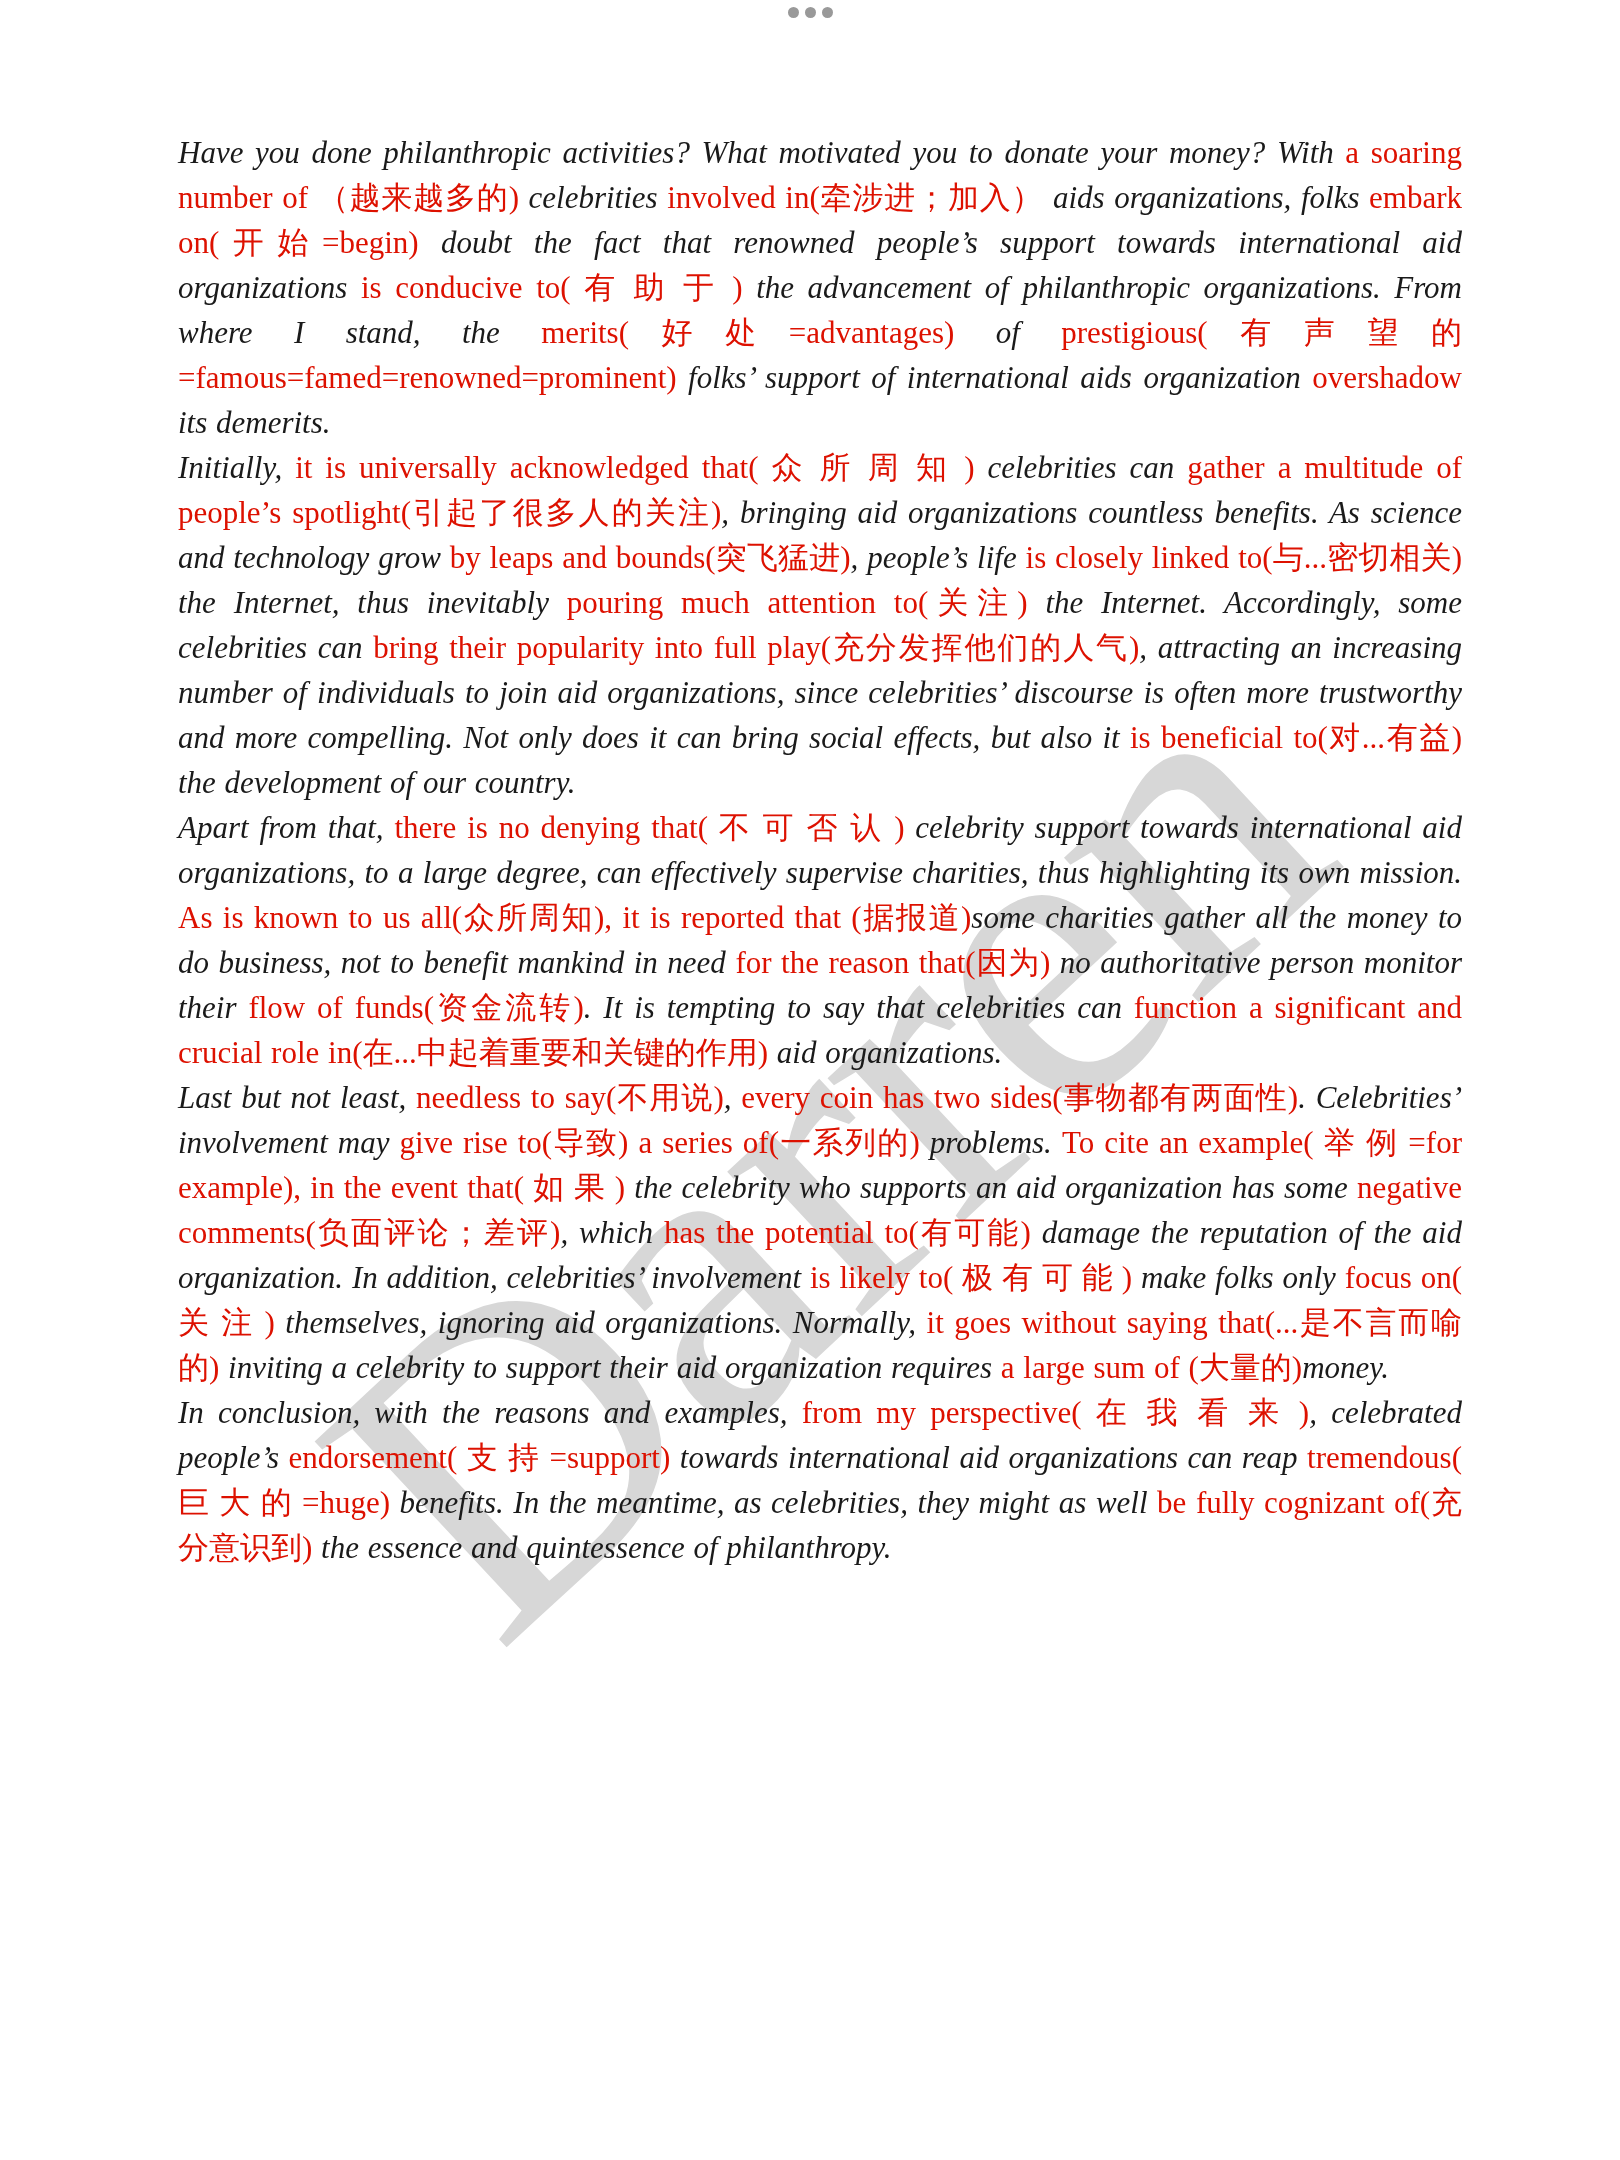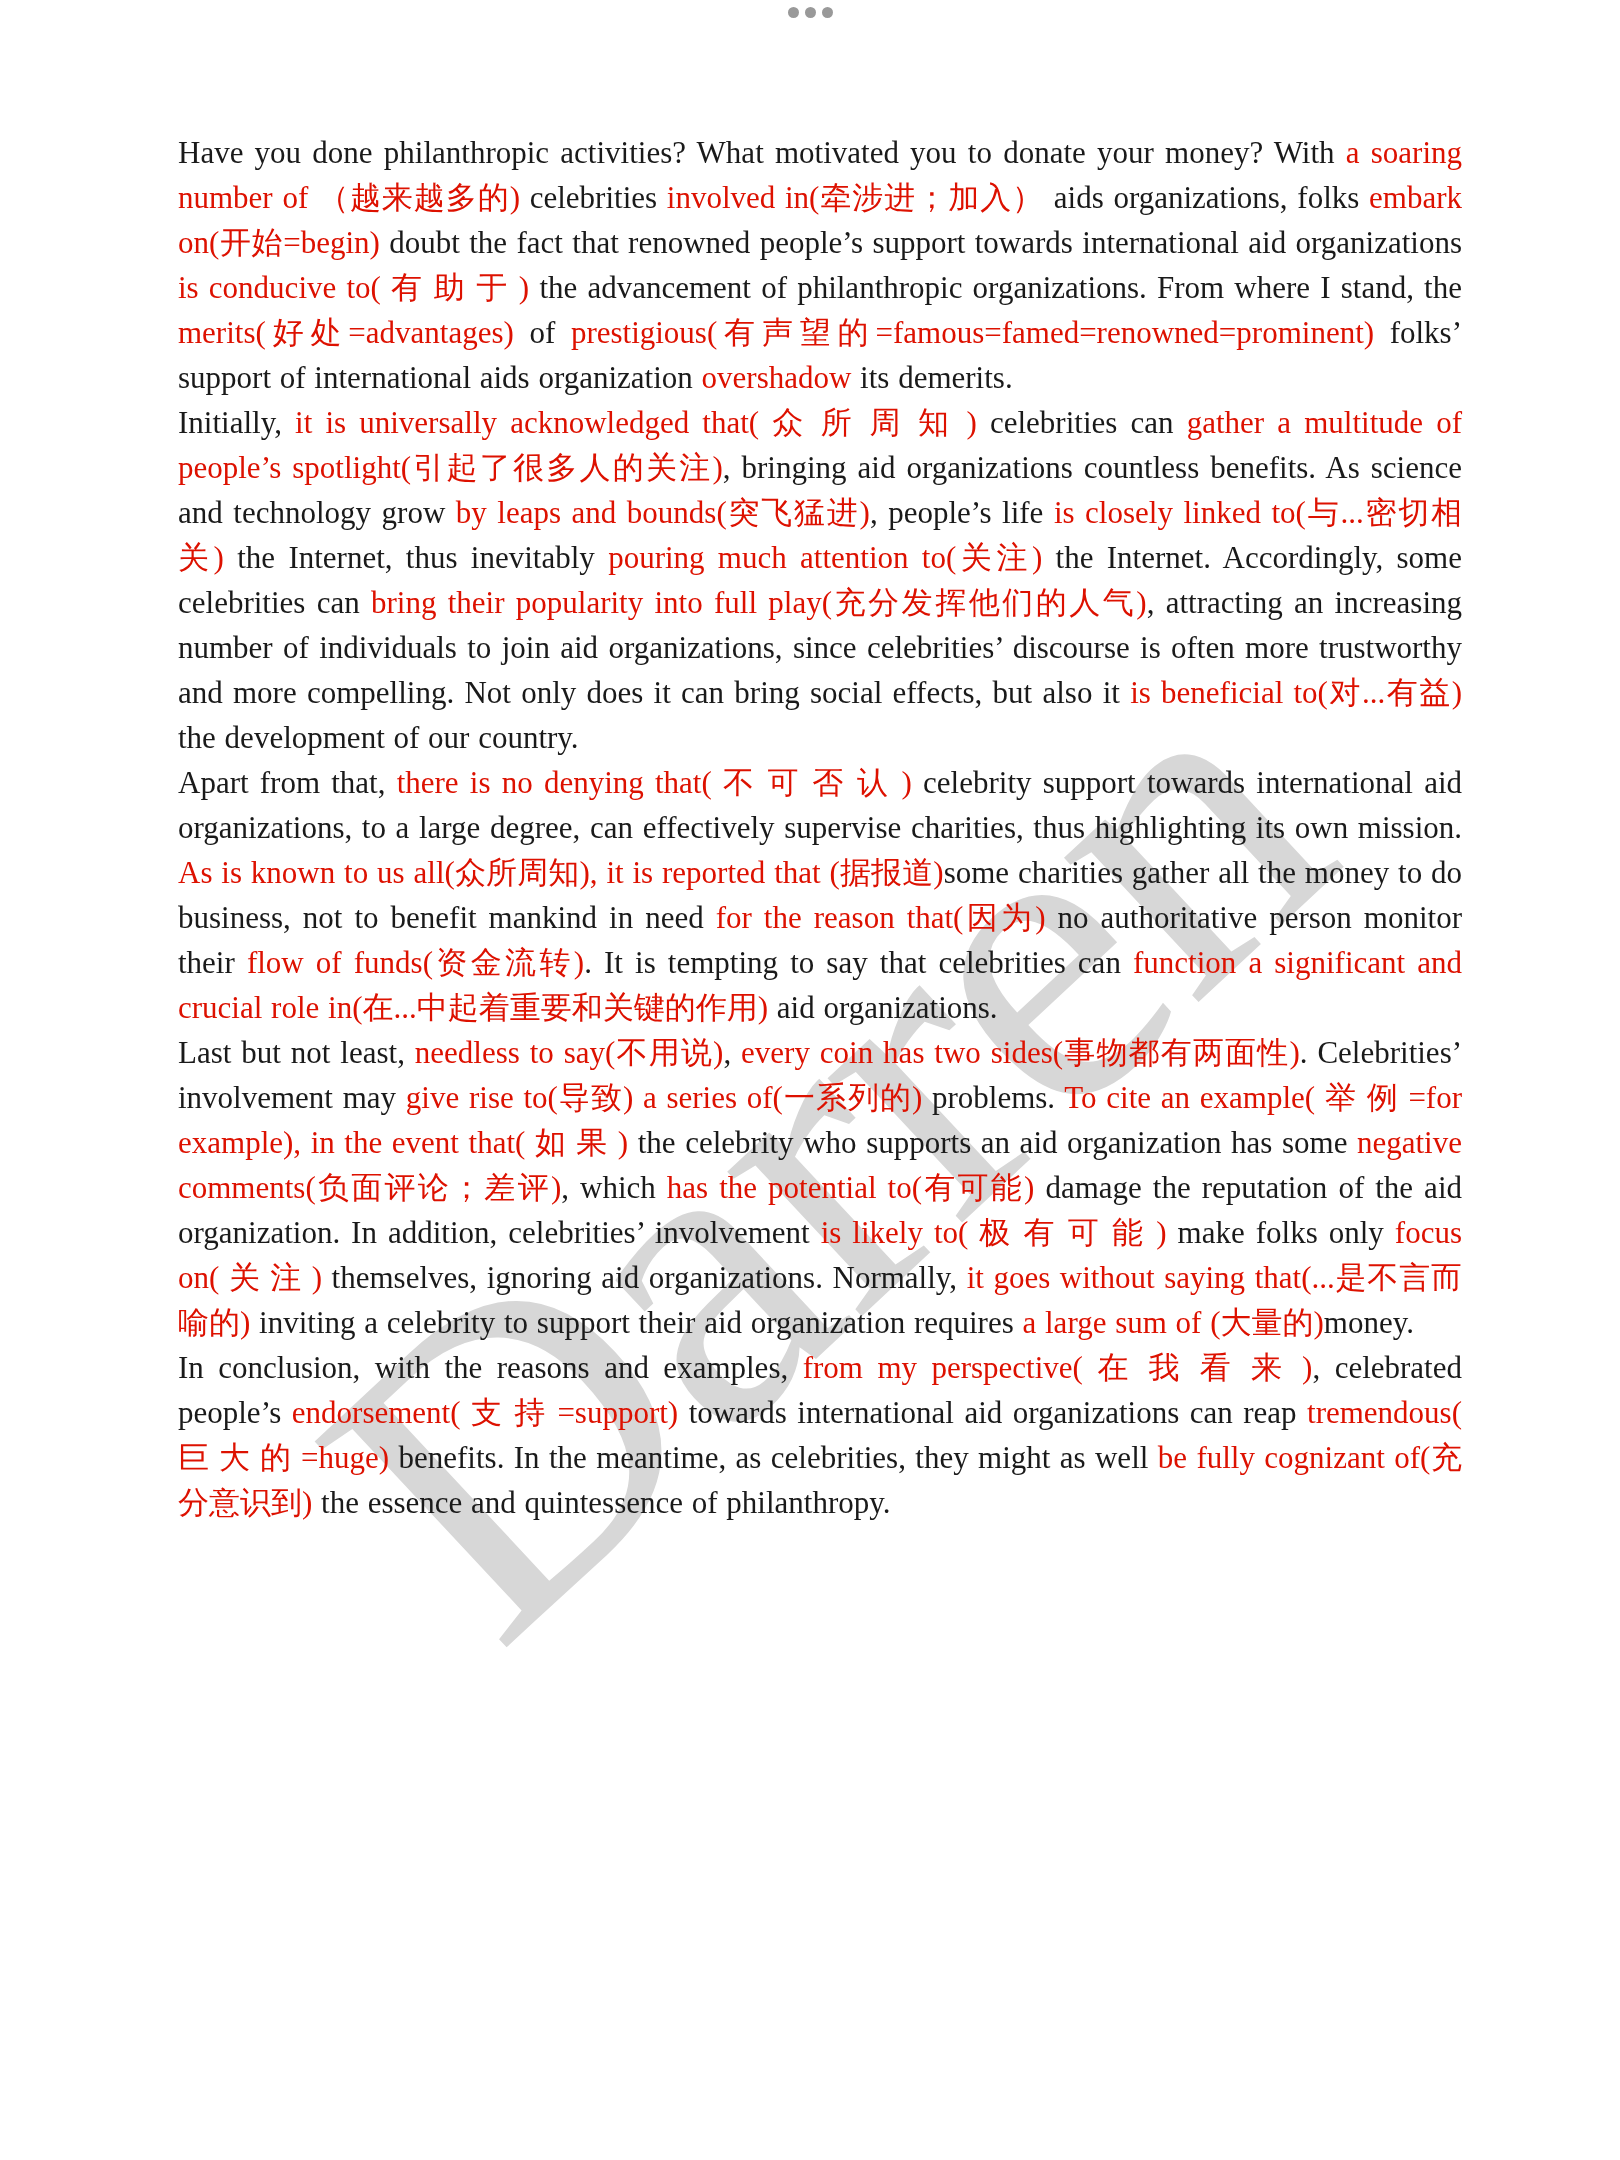--- a/index.html
+++ b/index.html
@@ -56,21 +56,21 @@
     z-index: 1;
     font-size: 31px;
     line-height: 45px;
     text-align: justify;
     color: var(--ink, #1a1a1a);
     word-spacing: 1px;
   }
   .essay p { margin: 0; }
   .essay p + p { }
   .essay .red { color: var(--red, #dd1100); }
-  .essay .blk { color: var(--ink, #1a1a1a); }
+  .essay .blk { color: var(--ink, #1a1a1a); font-style: italic; }
 </style>
 </head>
 <body style="--red: #dd1100; --ink: #1a1a1a; --wm: #d7d7d7; --dot: #999999; background: rgb(255, 255, 255);">
 
 <div class="page">
 
   <div class="dots">
     <span class="dot"></span>
     <span class="dot"></span>
     <span class="dot"></span>

